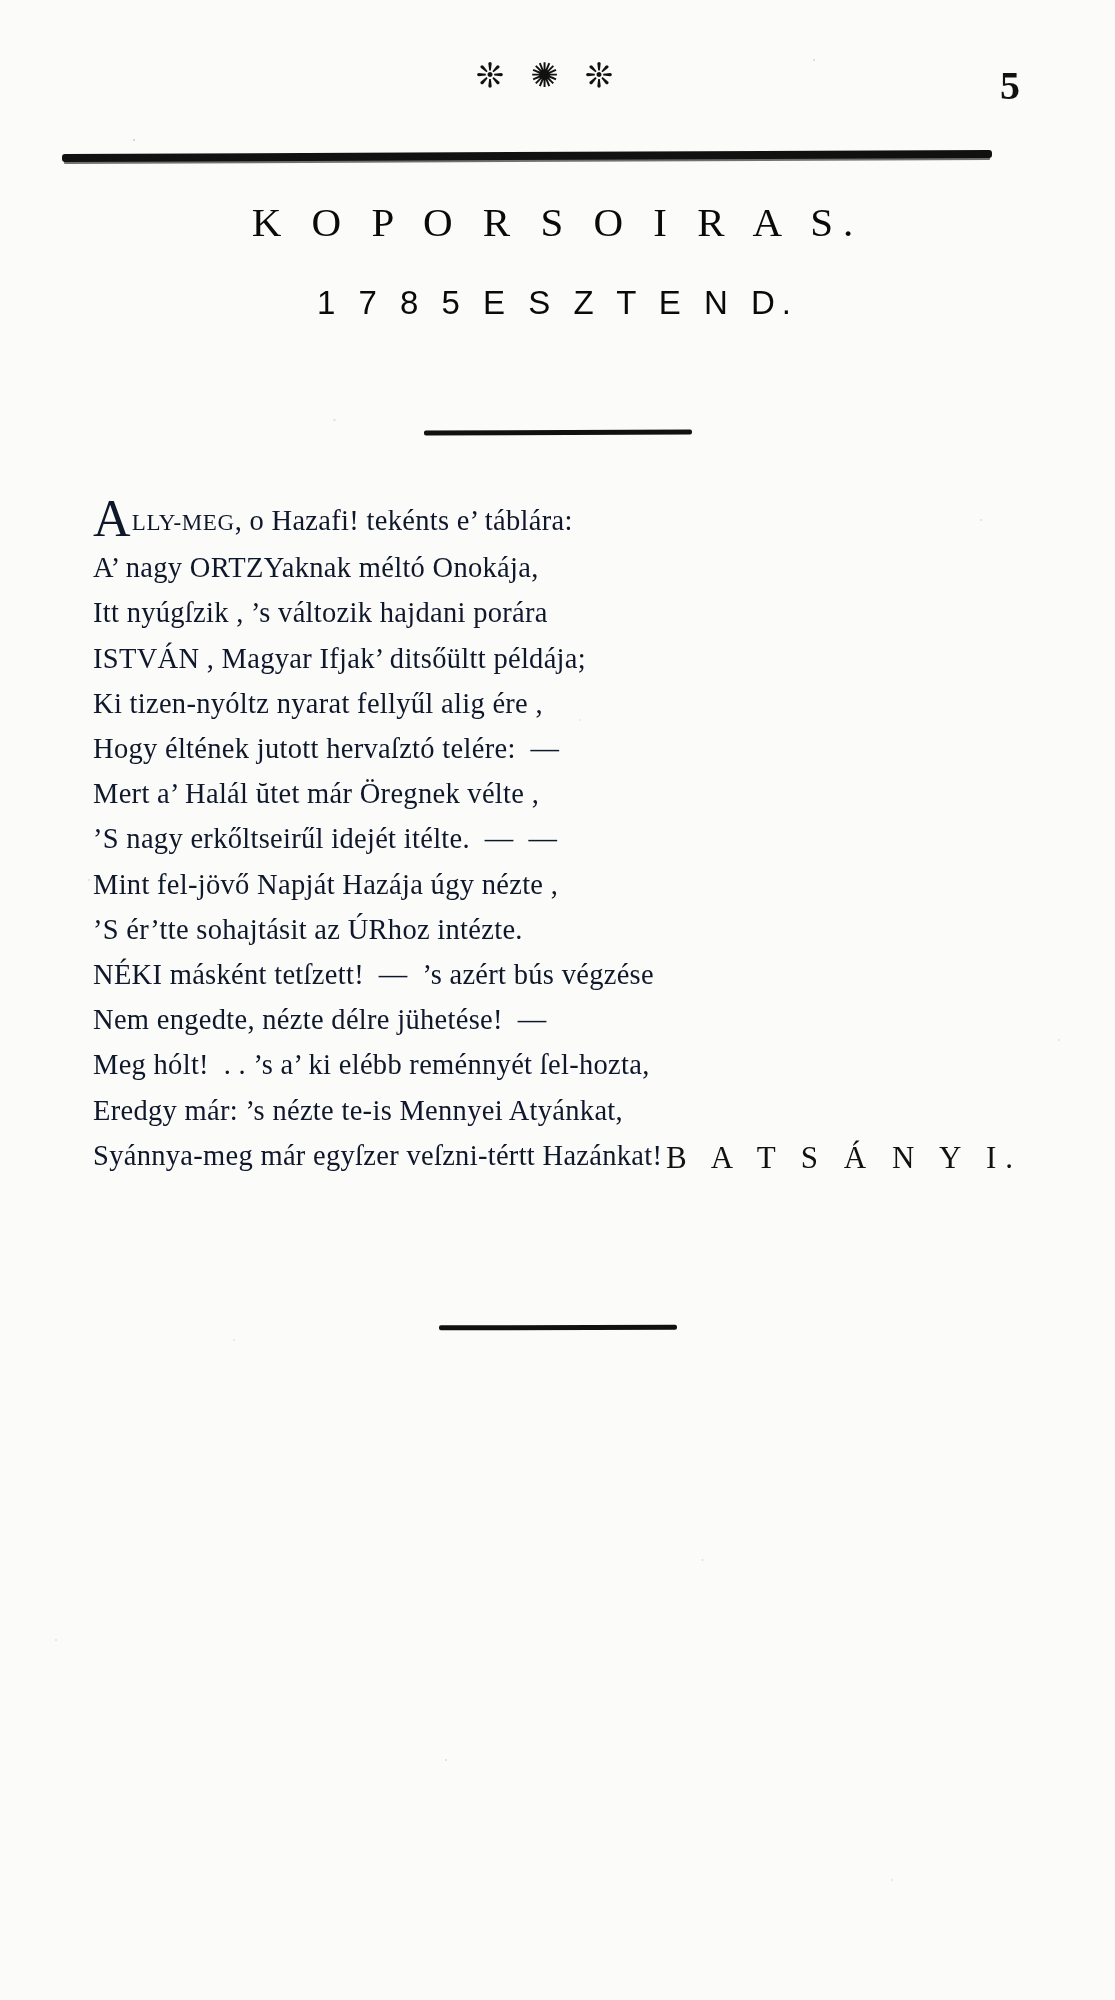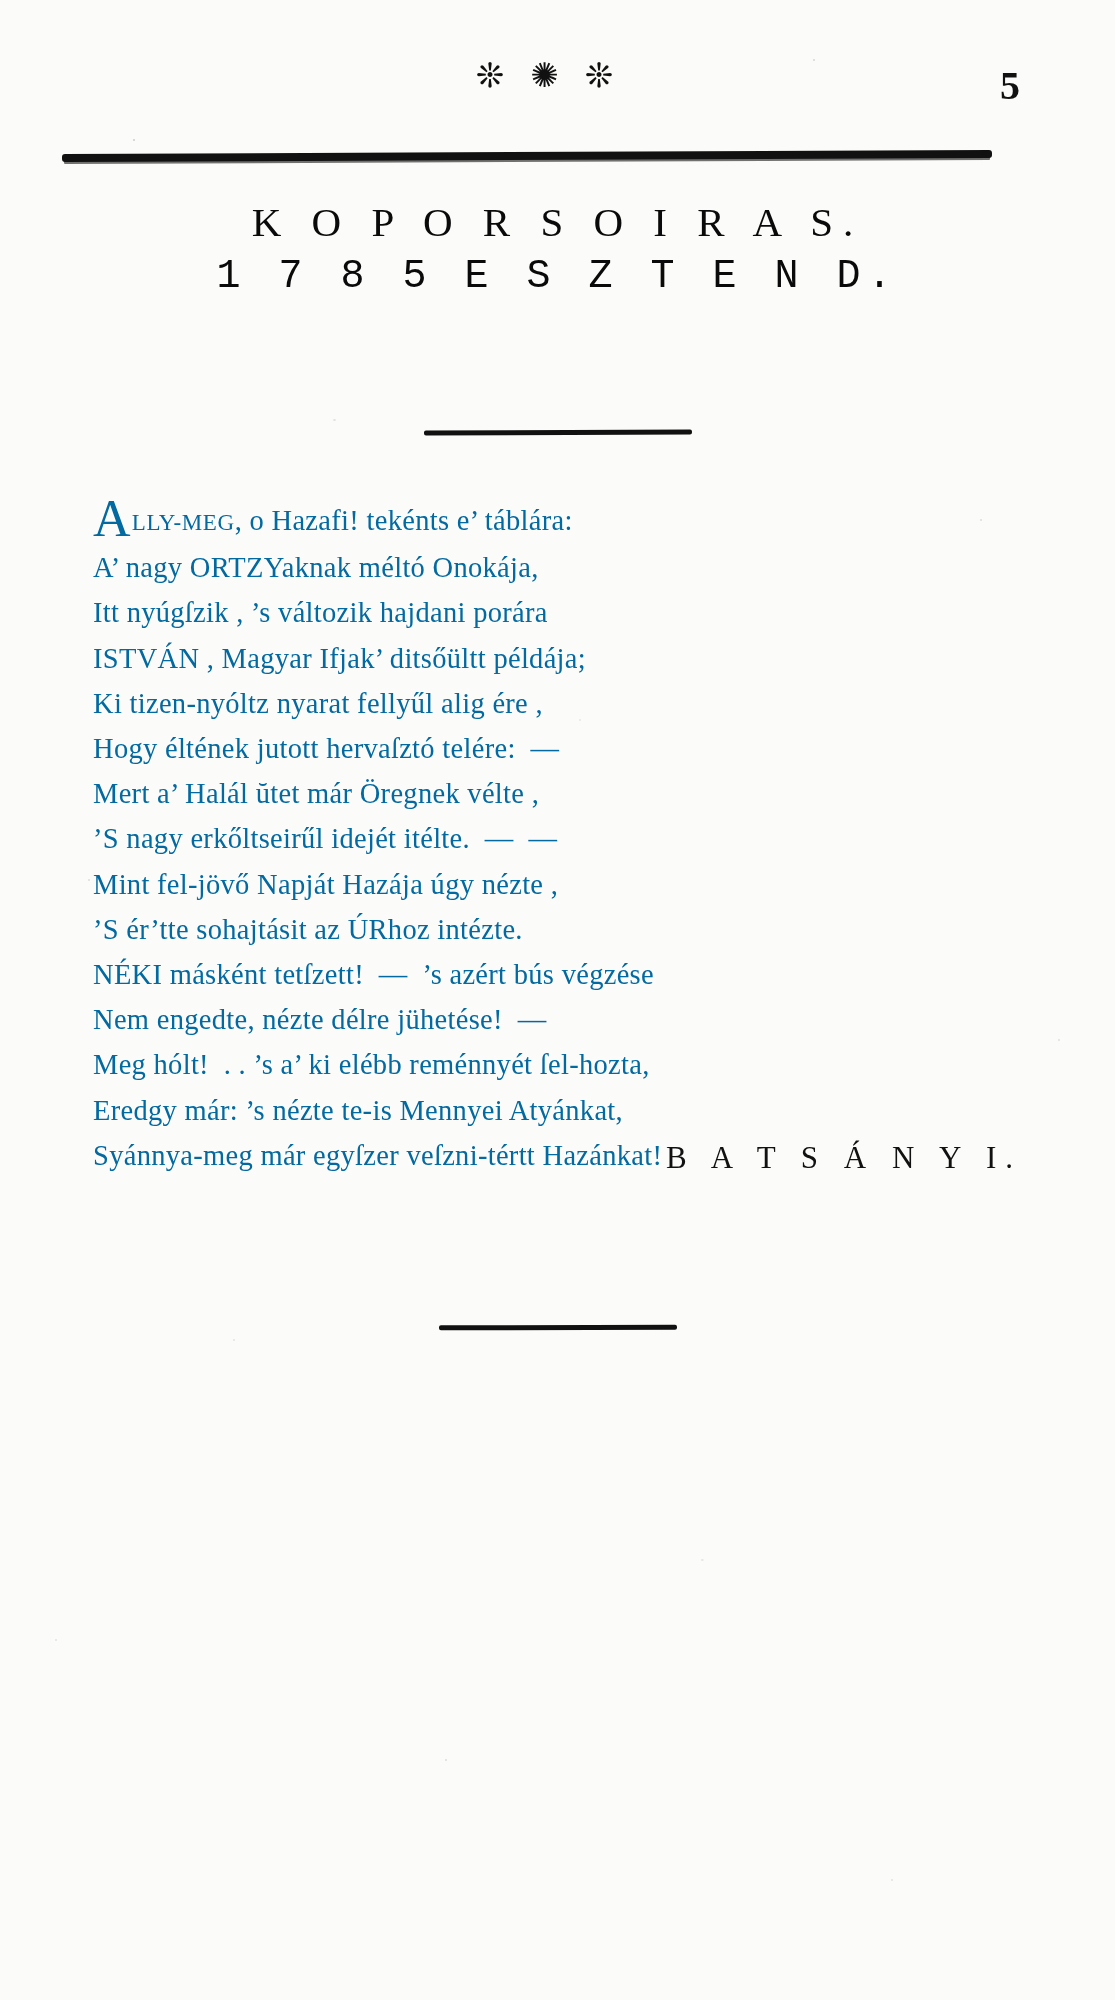--- a/index.html
+++ b/index.html
@@ -93,27 +93,27 @@
   }
   .numeral {
     font-size: 37px;
     letter-spacing: 2px;
     margin-bottom: 22px;
     font-family: "Liberation Serif", serif;
   }
   .main-title {
     font-size: 41px;
     letter-spacing: 10px;
-    margin-bottom: 8px;
+    margin-bottom: 38px;
     font-family: "Liberation Serif", serif;
   }
   .sub-title {
-    font-size: 40px;
+    font-size: 33px;
     letter-spacing: 7px;
-    font-family: Liberation Mono, monospace;
+    font-family: Liberation Sans, sans-serif;
   }
 
   .rule-short {
     position: absolute;
     left: 50%;
     transform: translateX(-50%) rotate(-0.2deg);
     top: 430px;
     width: 268px;
     height: 5px;
     background: #111;
@@ -126,21 +126,21 @@
     top: 498px;
     left: 93px;
     width: 900px;
   }
   .poem-line {
     font-size: 28.5px;
     line-height: 45.2px;
     white-space: pre;
     letter-spacing: .3px;
     font-family: "Liberation Serif", serif;
-    color: #0369a1;
+    color: #0f172a;
   }
   .first-line {
     position: relative;
     padding-left: 0;
   }
   .dropcap {
     font-size: 52px;
     line-height: 0;
     position: relative;
     top: 6px;

